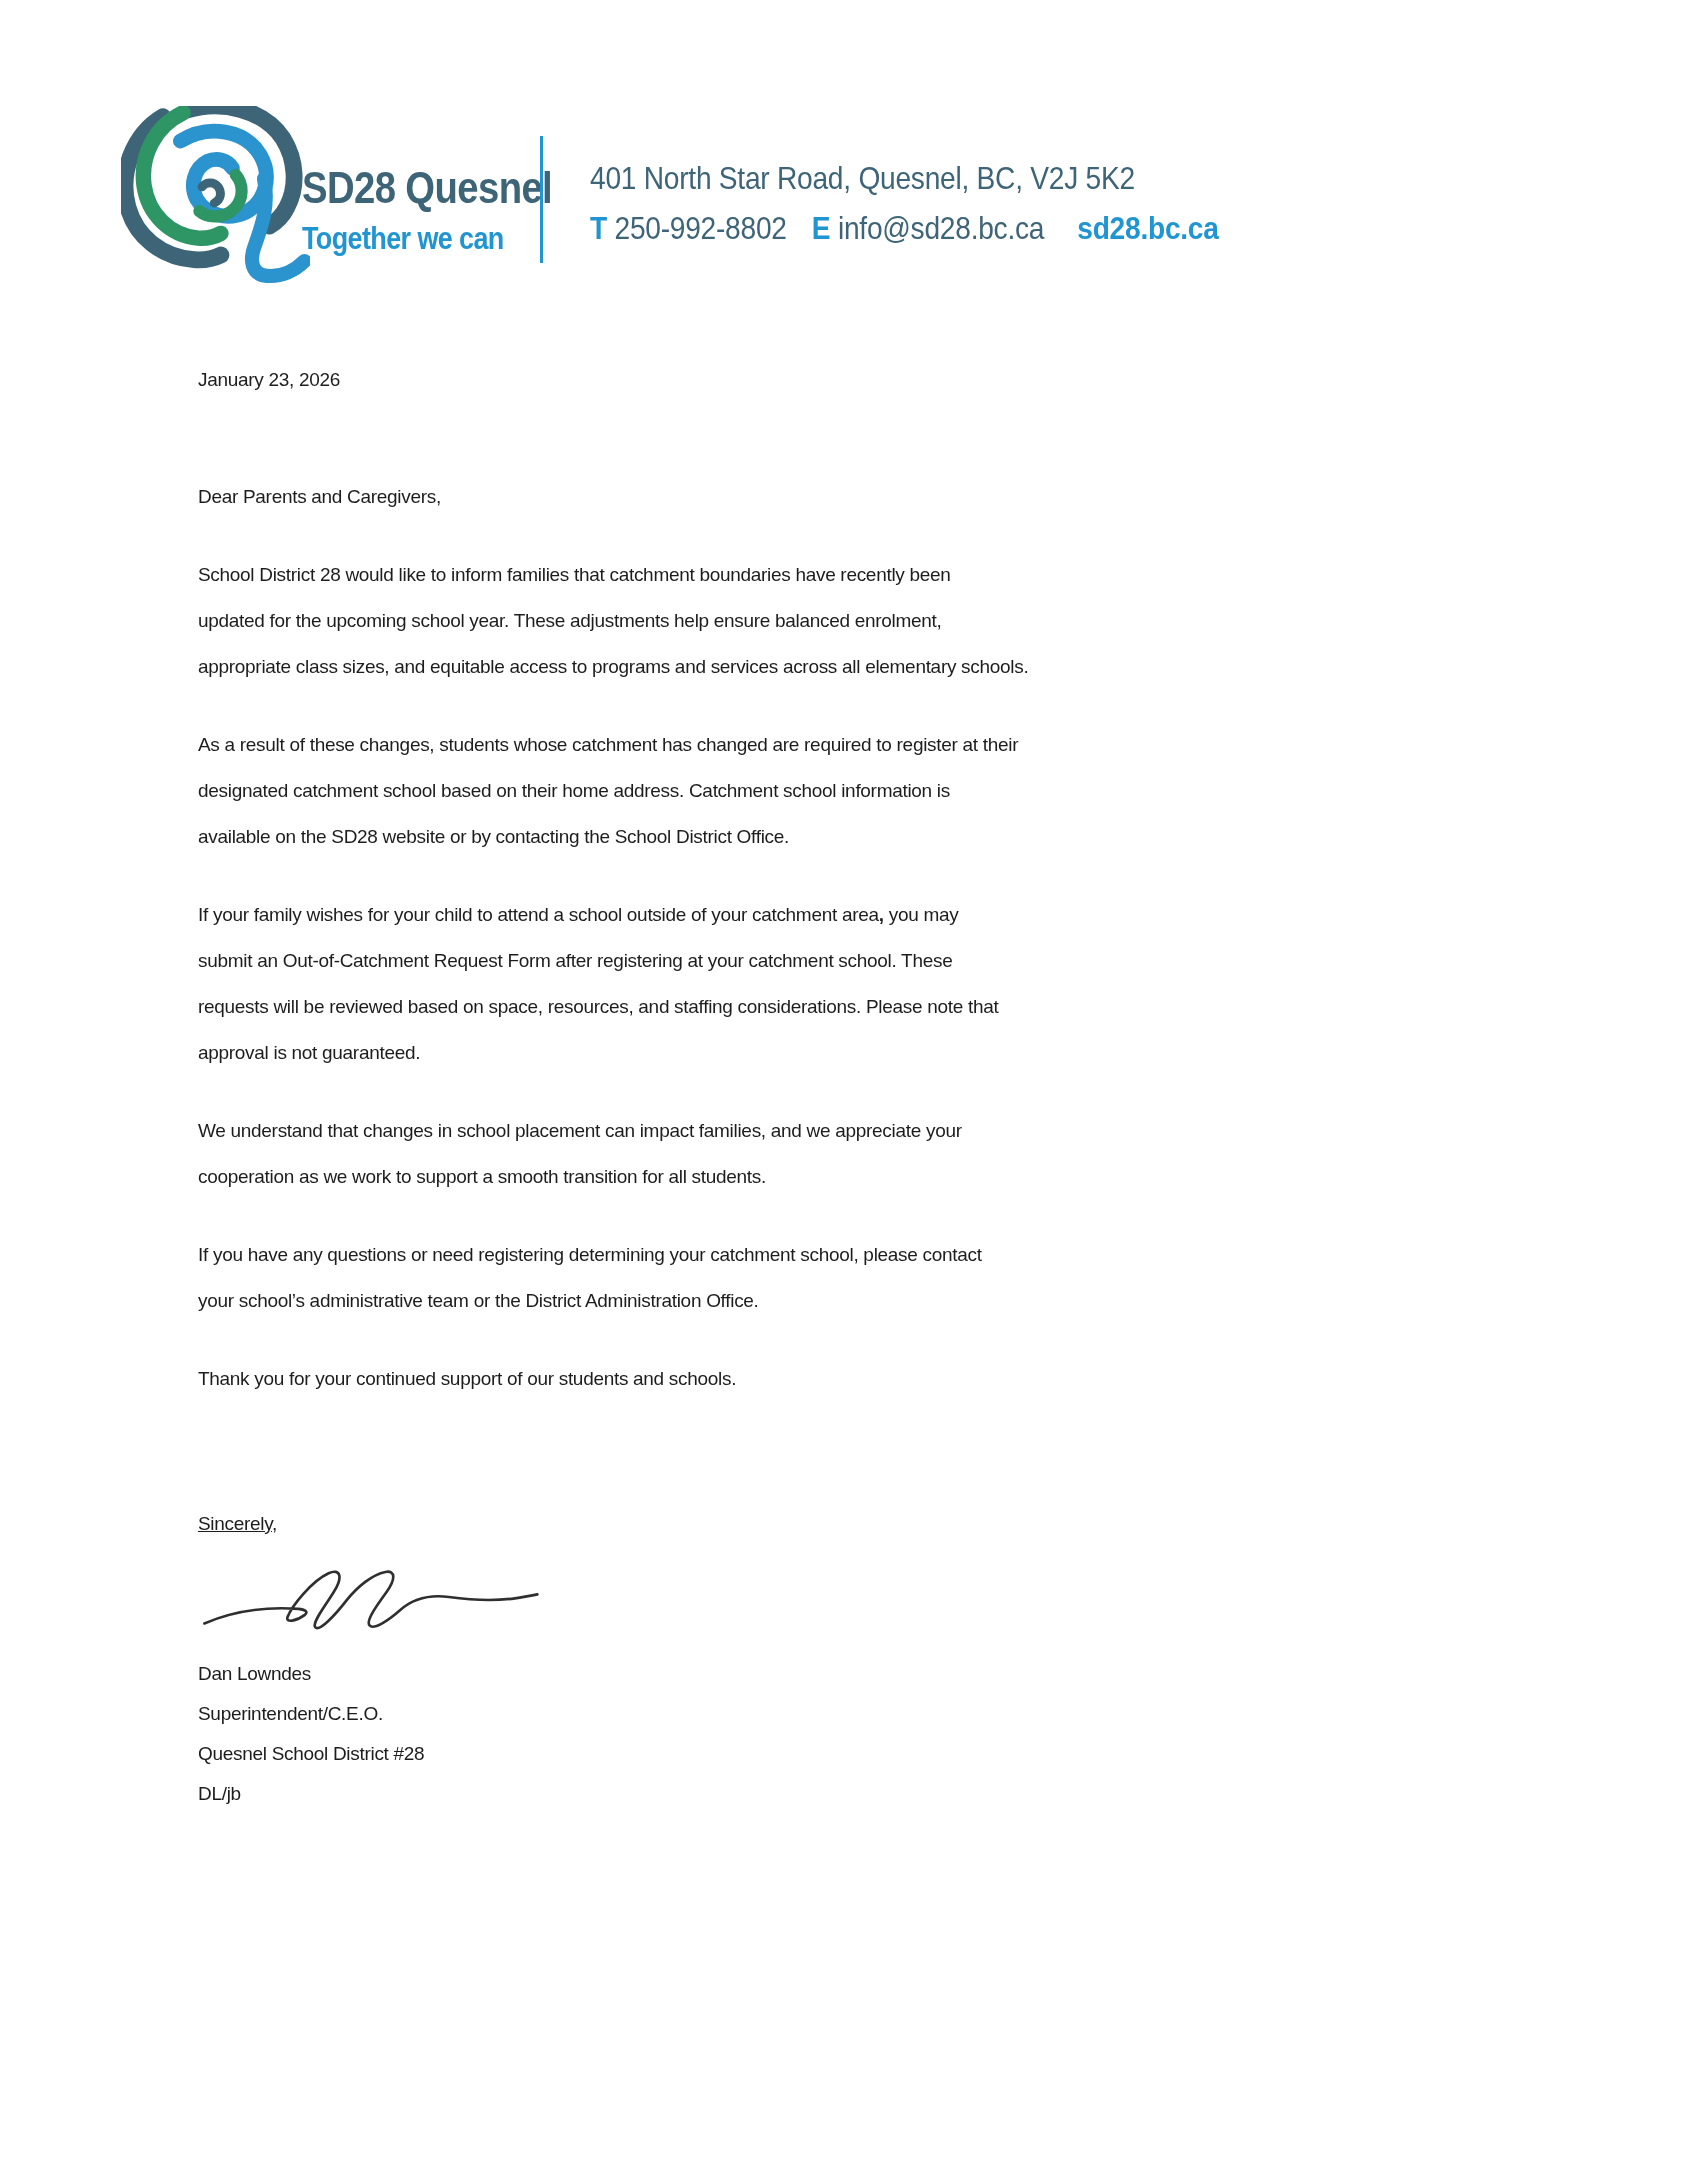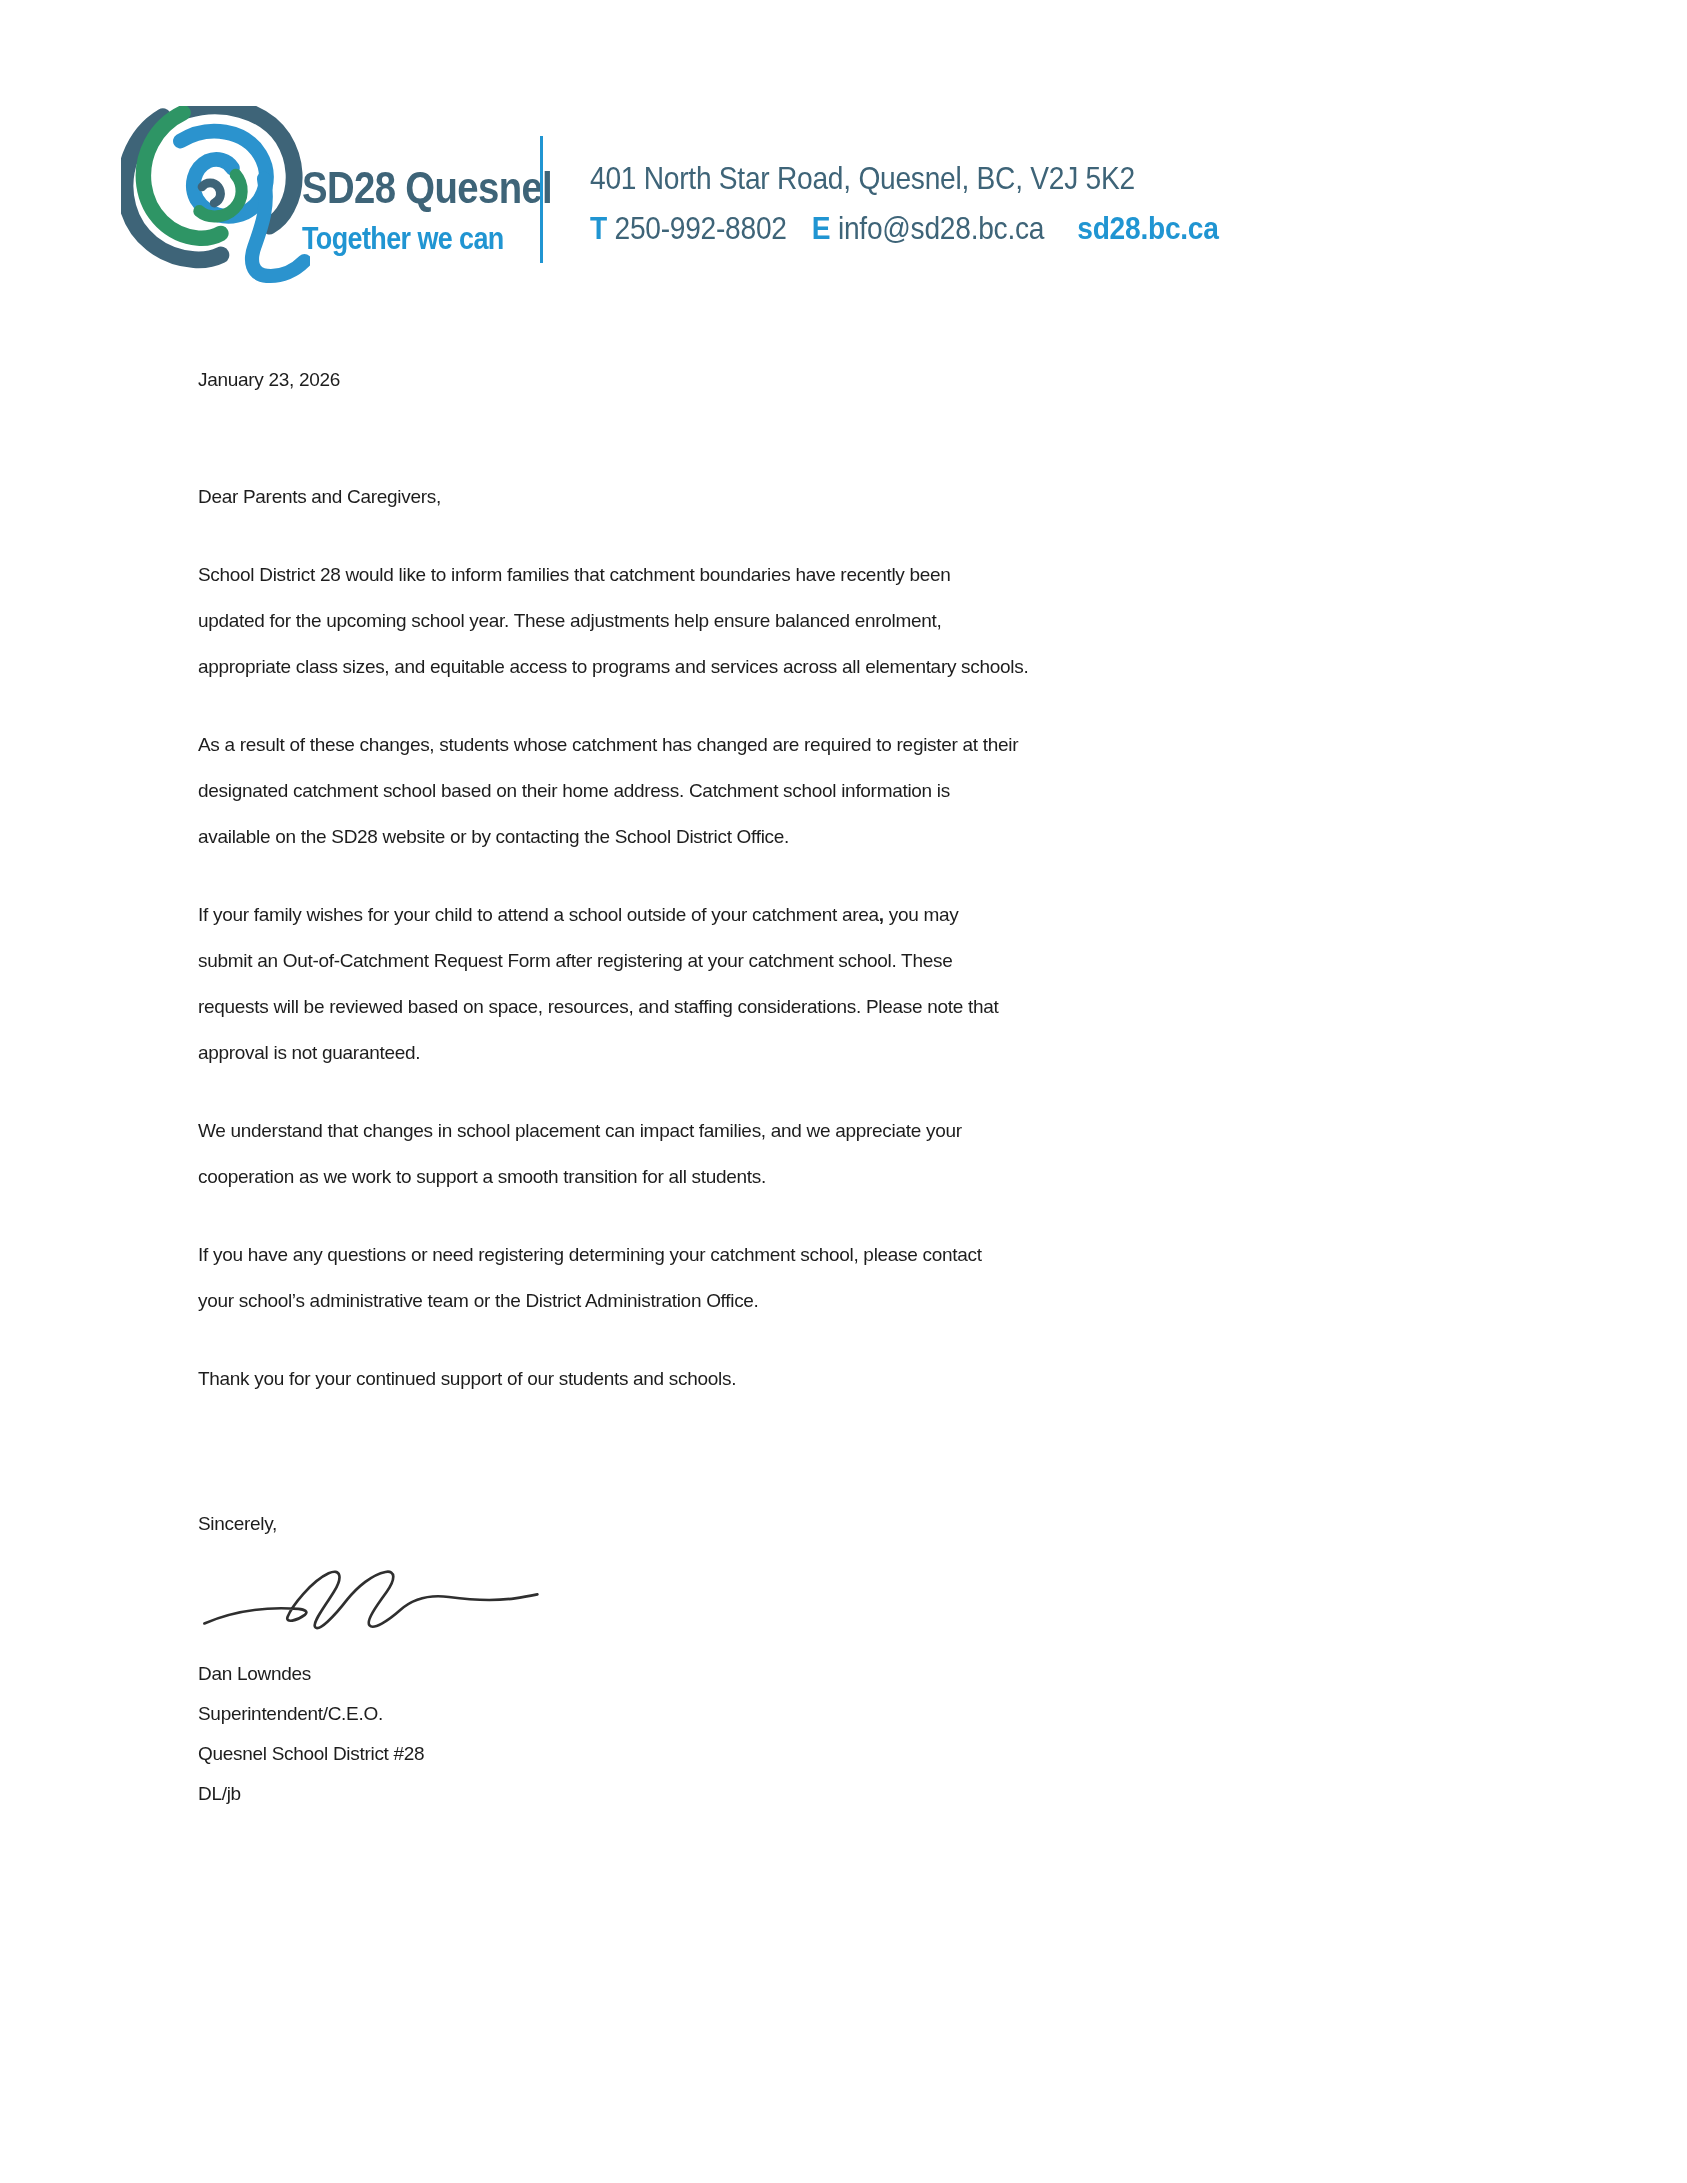--- a/index.html
+++ b/index.html
@@ -41,21 +41,21 @@
 
   
   .letter{
     position:absolute;left:198px;top:357px;width:1396px;
     font-size:19px;line-height:46px;letter-spacing:-0.3px;
   }
   .date-line{margin:0 0 71px 0;}
   .salutation{margin:0 0 32px 0;}
   p.para{margin:4px 0 32px 0;white-space:pre-line;}
   .bold-comma{font-weight:bold;}
-  .closing{margin:99px 0 0 0;}
+  .closing{margin:99px 0 0 0;text-decoration:underline;}
   .sig-svg{display:block;margin:17px 0 0 1.3px;}
   .signer{margin-top:16px;line-height:40px;}
   .signer div{white-space:nowrap;}
 </style>
 </head>
 <body>
 
 <div class="page">
 
   <div>

